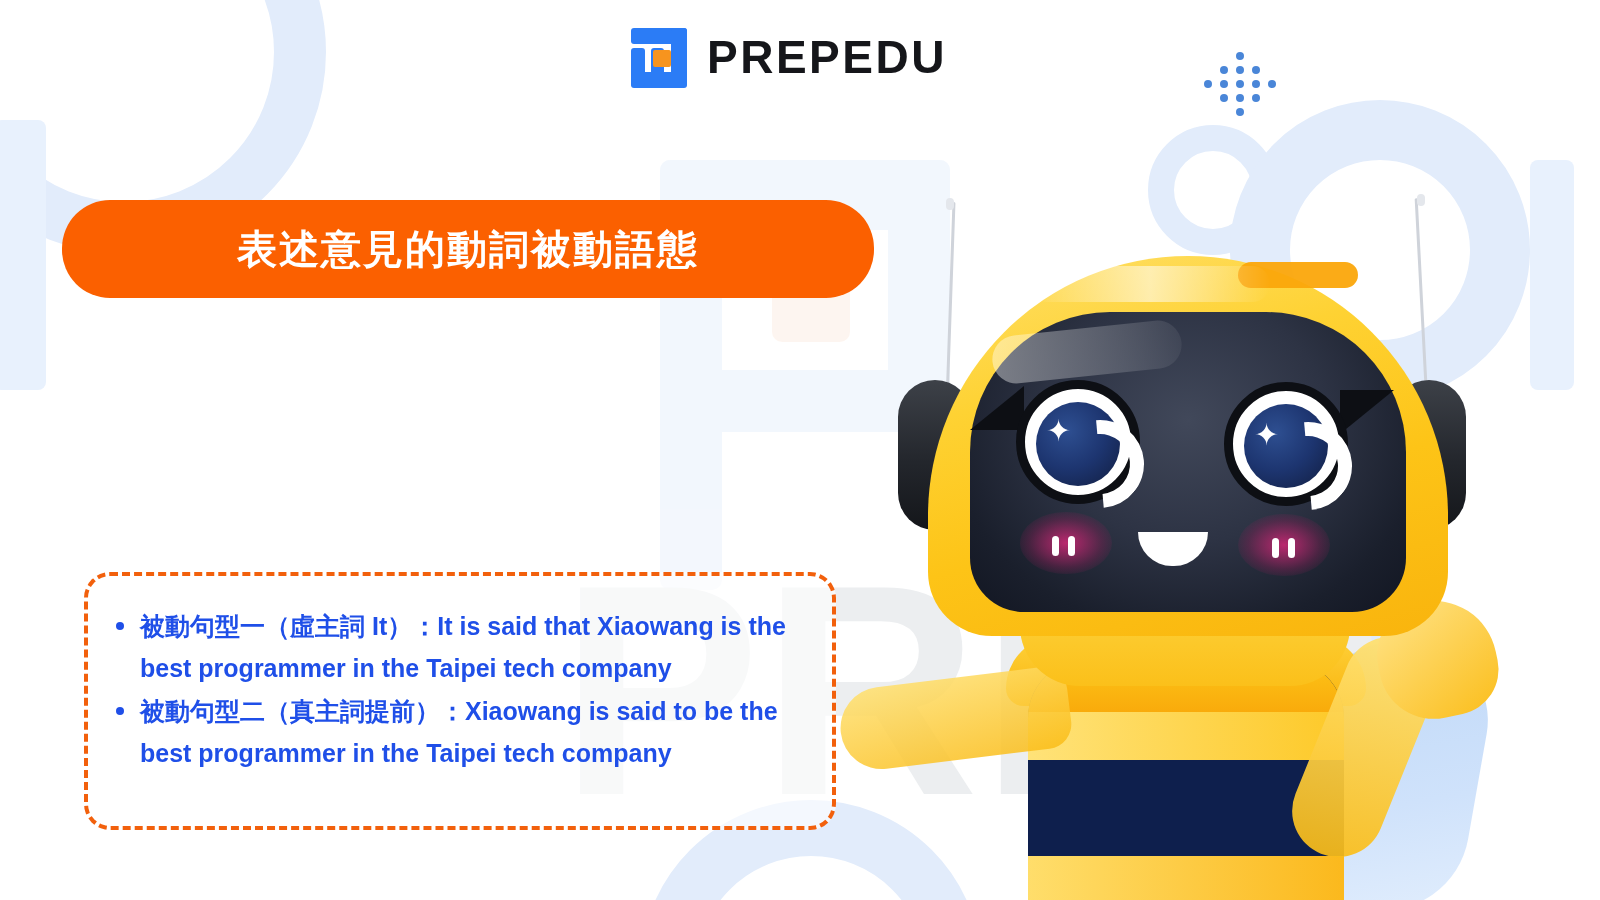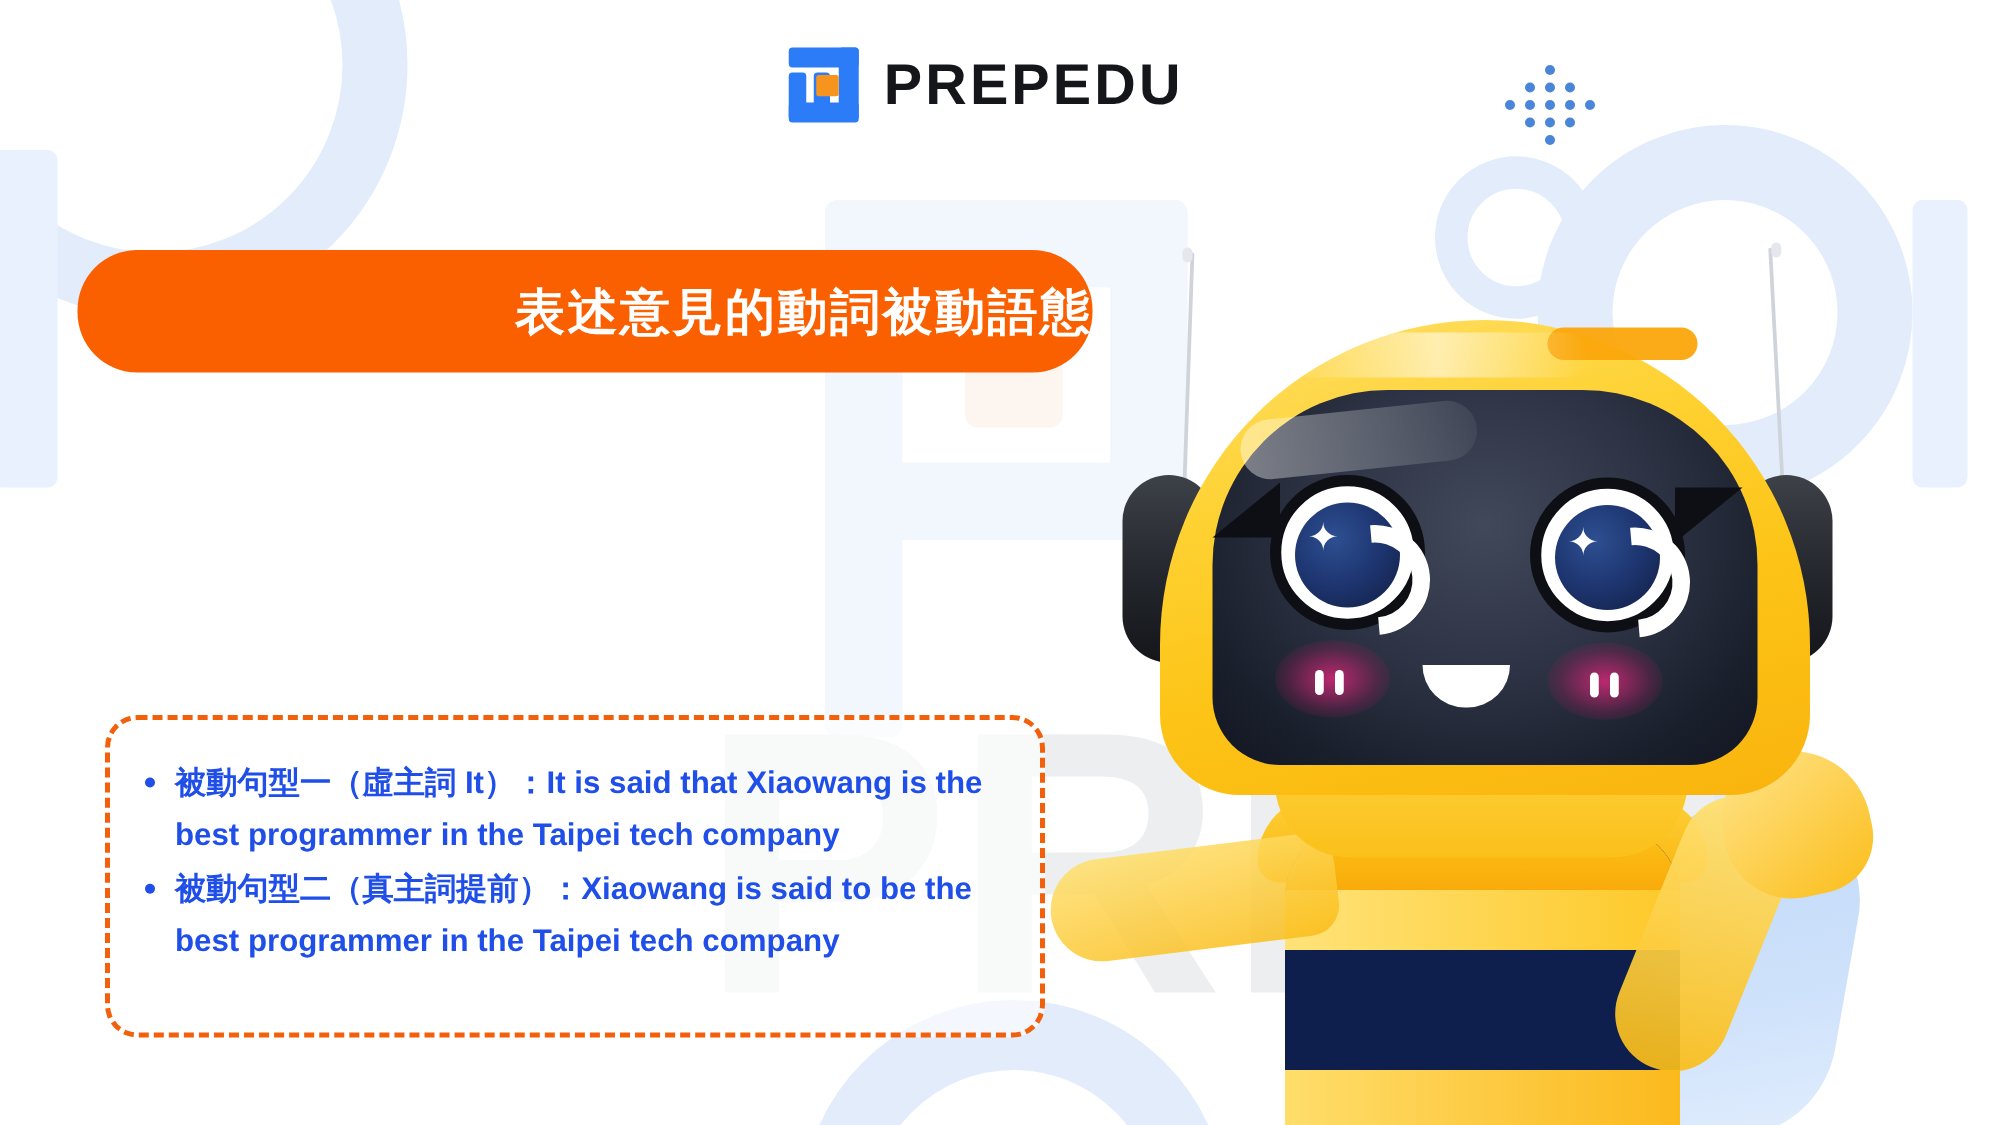--- a/index.html
+++ b/index.html
@@ -70,21 +70,21 @@
   .wm-prep {
     left: 560px; top: 540px;
     font-size: 300px; font-weight: 800; letter-spacing: 2px;
     color: #eceef0; line-height: 1;
     font-family: "Liberation Sans", sans-serif;
     white-space: nowrap;
   }
 
   
   .logo-wrap {
-    position: absolute; left: 625px; top: 36px;
+    position: absolute; left: 625px; top: 26px;
     display: flex; align-items: center; gap: 20px;
   }
   .logo-mark { position: relative; width: 62px; height: 62px; }
   .logo-mark .lm-top {
     position: absolute; left: 6px; top: 2px; width: 56px; height: 16px;
     background: #2b7cf6; border-radius: 3px;
   }
   .logo-mark .lm-right {
     position: absolute; left: 46px; top: 2px; width: 16px; height: 58px;
     background: #2b7cf6; border-radius: 3px;
@@ -109,21 +109,21 @@
     font-size: 46px; font-weight: 800; color: #15161a;
     letter-spacing: 2.5px; font-family: "Liberation Sans", sans-serif;
   }
 
   
   .title-banner {
     position: absolute; left: 62px; top: 200px;
     width: 812px; height: 98px;
     background: #fb6000;
     border-radius: 48px;
-    display: flex; align-items: center; justify-content: flex-end;
+    display: flex; align-items: center; justify-content: center;
   }
   .title-banner .t {
     color: #ffffff; font-size: 40px; font-weight: 700;
     letter-spacing: 2px;
     font-family: "Liberation Sans", "DejaVu Sans", sans-serif;
   }
 
   
   .card {
     position: absolute;

